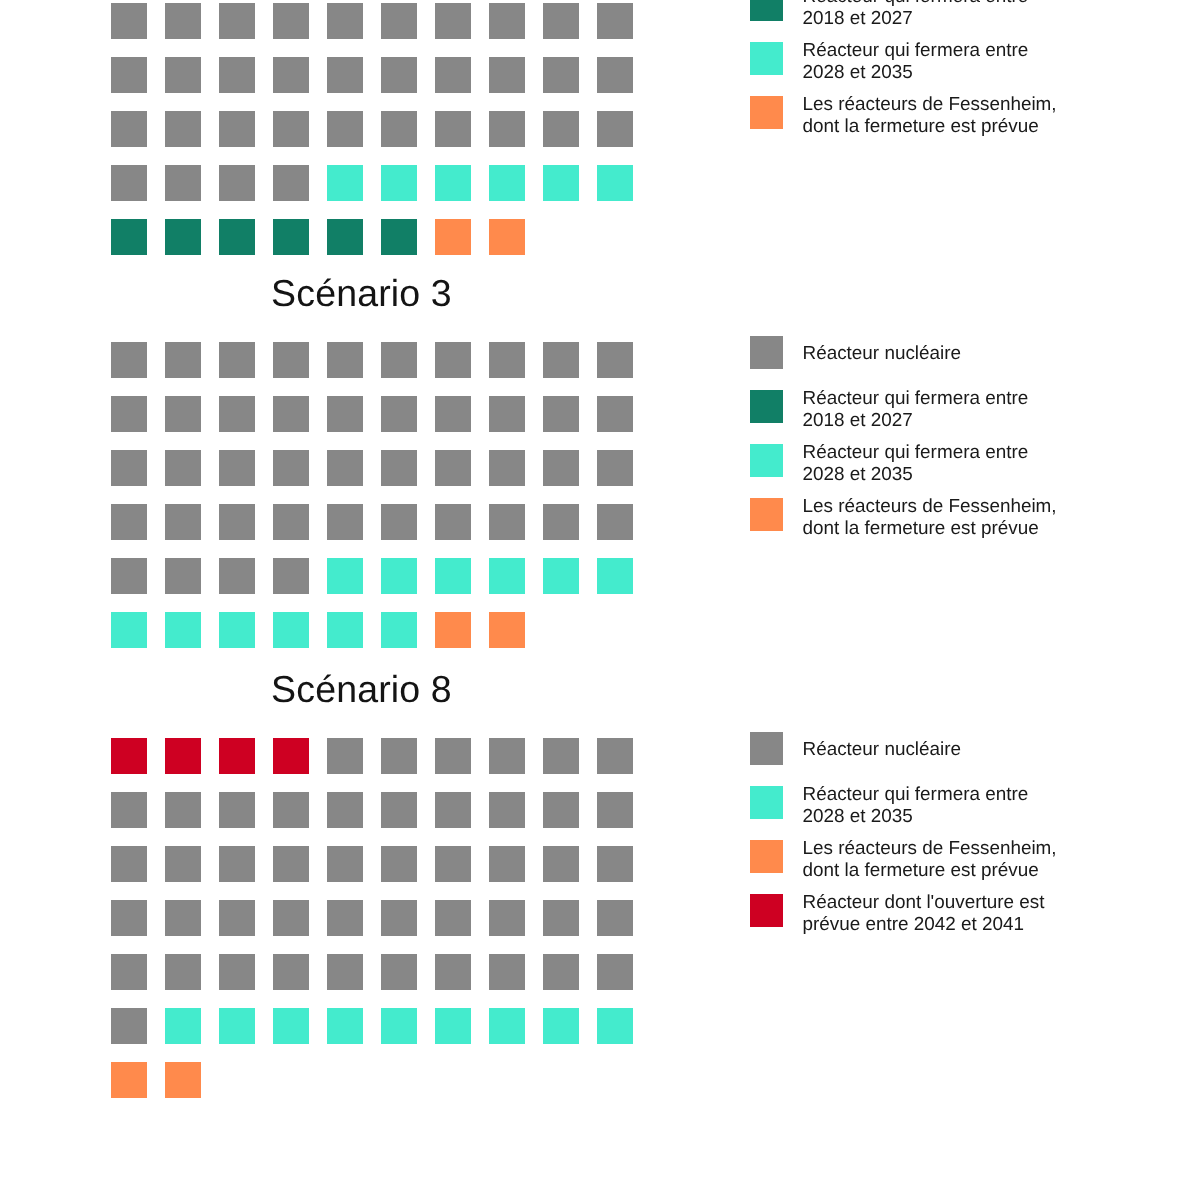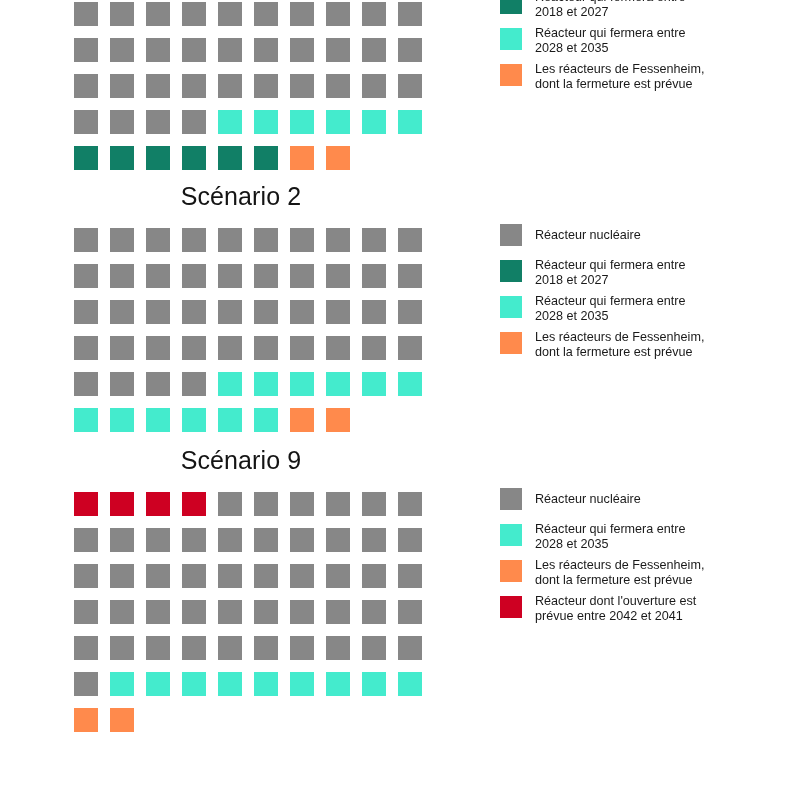--- a/index.html
+++ b/index.html
@@ -109,21 +109,21 @@
         <span class="legend-text">Réacteur qui fermera entre
 2028 et 2035</span>
       </div>
       <div class="legend-item" style="top: 72px;">
         <span class="legend-swatch" style="background: rgb(255, 138, 76);"></span>
         <span class="legend-text">Les réacteurs de Fessenheim,
 dont la fermeture est prévue</span>
       </div>
     </div>
     <div class="scenario" style="top: 182px;">
-      <div class="scenario-title" style="top: 0px;">Scénario 2</div>
+      <div class="scenario-title" style="top: 0px;">Scénario 3</div>
       <div class="grid" style="top: 46px;">
         <div class="grid-row"><span class="cell" style="background: rgb(135, 135, 135);"></span><span class="cell" style="background: rgb(135, 135, 135);"></span><span class="cell" style="background: rgb(135, 135, 135);"></span><span class="cell" style="background: rgb(135, 135, 135);"></span><span class="cell" style="background: rgb(135, 135, 135);"></span><span class="cell" style="background: rgb(135, 135, 135);"></span><span class="cell" style="background: rgb(135, 135, 135);"></span><span class="cell" style="background: rgb(135, 135, 135);"></span><span class="cell" style="background: rgb(135, 135, 135);"></span><span class="cell" style="background: rgb(135, 135, 135);"></span></div>
         <div class="grid-row"><span class="cell" style="background: rgb(135, 135, 135);"></span><span class="cell" style="background: rgb(135, 135, 135);"></span><span class="cell" style="background: rgb(135, 135, 135);"></span><span class="cell" style="background: rgb(135, 135, 135);"></span><span class="cell" style="background: rgb(135, 135, 135);"></span><span class="cell" style="background: rgb(135, 135, 135);"></span><span class="cell" style="background: rgb(135, 135, 135);"></span><span class="cell" style="background: rgb(135, 135, 135);"></span><span class="cell" style="background: rgb(135, 135, 135);"></span><span class="cell" style="background: rgb(135, 135, 135);"></span></div>
         <div class="grid-row"><span class="cell" style="background: rgb(135, 135, 135);"></span><span class="cell" style="background: rgb(135, 135, 135);"></span><span class="cell" style="background: rgb(135, 135, 135);"></span><span class="cell" style="background: rgb(135, 135, 135);"></span><span class="cell" style="background: rgb(135, 135, 135);"></span><span class="cell" style="background: rgb(135, 135, 135);"></span><span class="cell" style="background: rgb(135, 135, 135);"></span><span class="cell" style="background: rgb(135, 135, 135);"></span><span class="cell" style="background: rgb(135, 135, 135);"></span><span class="cell" style="background: rgb(135, 135, 135);"></span></div>
         <div class="grid-row"><span class="cell" style="background: rgb(135, 135, 135);"></span><span class="cell" style="background: rgb(135, 135, 135);"></span><span class="cell" style="background: rgb(135, 135, 135);"></span><span class="cell" style="background: rgb(135, 135, 135);"></span><span class="cell" style="background: rgb(135, 135, 135);"></span><span class="cell" style="background: rgb(135, 135, 135);"></span><span class="cell" style="background: rgb(135, 135, 135);"></span><span class="cell" style="background: rgb(135, 135, 135);"></span><span class="cell" style="background: rgb(135, 135, 135);"></span><span class="cell" style="background: rgb(135, 135, 135);"></span></div>
         <div class="grid-row"><span class="cell" style="background: rgb(135, 135, 135);"></span><span class="cell" style="background: rgb(135, 135, 135);"></span><span class="cell" style="background: rgb(135, 135, 135);"></span><span class="cell" style="background: rgb(135, 135, 135);"></span><span class="cell" style="background: rgb(68, 235, 205);"></span><span class="cell" style="background: rgb(68, 235, 205);"></span><span class="cell" style="background: rgb(68, 235, 205);"></span><span class="cell" style="background: rgb(68, 235, 205);"></span><span class="cell" style="background: rgb(68, 235, 205);"></span><span class="cell" style="background: rgb(68, 235, 205);"></span></div>
         <div class="grid-row"><span class="cell" style="background: rgb(68, 235, 205);"></span><span class="cell" style="background: rgb(68, 235, 205);"></span><span class="cell" style="background: rgb(68, 235, 205);"></span><span class="cell" style="background: rgb(68, 235, 205);"></span><span class="cell" style="background: rgb(68, 235, 205);"></span><span class="cell" style="background: rgb(68, 235, 205);"></span><span class="cell" style="background: rgb(255, 138, 76);"></span><span class="cell" style="background: rgb(255, 138, 76);"></span></div>
       </div>
     </div>
     <div class="legend" style="left: 500px; top: 224px;">
@@ -141,21 +141,21 @@
         <span class="legend-text">Réacteur qui fermera entre
 2028 et 2035</span>
       </div>
       <div class="legend-item" style="top: 108px;">
         <span class="legend-swatch" style="background: rgb(255, 138, 76);"></span>
         <span class="legend-text">Les réacteurs de Fessenheim,
 dont la fermeture est prévue</span>
       </div>
     </div>
     <div class="scenario" style="top: 446px;">
-      <div class="scenario-title" style="top: 0px;">Scénario 9</div>
+      <div class="scenario-title" style="top: 0px;">Scénario 8</div>
       <div class="grid" style="top: 46px;">
         <div class="grid-row"><span class="cell" style="background: rgb(206, 0, 34);"></span><span class="cell" style="background: rgb(206, 0, 34);"></span><span class="cell" style="background: rgb(206, 0, 34);"></span><span class="cell" style="background: rgb(206, 0, 34);"></span><span class="cell" style="background: rgb(135, 135, 135);"></span><span class="cell" style="background: rgb(135, 135, 135);"></span><span class="cell" style="background: rgb(135, 135, 135);"></span><span class="cell" style="background: rgb(135, 135, 135);"></span><span class="cell" style="background: rgb(135, 135, 135);"></span><span class="cell" style="background: rgb(135, 135, 135);"></span></div>
         <div class="grid-row"><span class="cell" style="background: rgb(135, 135, 135);"></span><span class="cell" style="background: rgb(135, 135, 135);"></span><span class="cell" style="background: rgb(135, 135, 135);"></span><span class="cell" style="background: rgb(135, 135, 135);"></span><span class="cell" style="background: rgb(135, 135, 135);"></span><span class="cell" style="background: rgb(135, 135, 135);"></span><span class="cell" style="background: rgb(135, 135, 135);"></span><span class="cell" style="background: rgb(135, 135, 135);"></span><span class="cell" style="background: rgb(135, 135, 135);"></span><span class="cell" style="background: rgb(135, 135, 135);"></span></div>
         <div class="grid-row"><span class="cell" style="background: rgb(135, 135, 135);"></span><span class="cell" style="background: rgb(135, 135, 135);"></span><span class="cell" style="background: rgb(135, 135, 135);"></span><span class="cell" style="background: rgb(135, 135, 135);"></span><span class="cell" style="background: rgb(135, 135, 135);"></span><span class="cell" style="background: rgb(135, 135, 135);"></span><span class="cell" style="background: rgb(135, 135, 135);"></span><span class="cell" style="background: rgb(135, 135, 135);"></span><span class="cell" style="background: rgb(135, 135, 135);"></span><span class="cell" style="background: rgb(135, 135, 135);"></span></div>
         <div class="grid-row"><span class="cell" style="background: rgb(135, 135, 135);"></span><span class="cell" style="background: rgb(135, 135, 135);"></span><span class="cell" style="background: rgb(135, 135, 135);"></span><span class="cell" style="background: rgb(135, 135, 135);"></span><span class="cell" style="background: rgb(135, 135, 135);"></span><span class="cell" style="background: rgb(135, 135, 135);"></span><span class="cell" style="background: rgb(135, 135, 135);"></span><span class="cell" style="background: rgb(135, 135, 135);"></span><span class="cell" style="background: rgb(135, 135, 135);"></span><span class="cell" style="background: rgb(135, 135, 135);"></span></div>
         <div class="grid-row"><span class="cell" style="background: rgb(135, 135, 135);"></span><span class="cell" style="background: rgb(135, 135, 135);"></span><span class="cell" style="background: rgb(135, 135, 135);"></span><span class="cell" style="background: rgb(135, 135, 135);"></span><span class="cell" style="background: rgb(135, 135, 135);"></span><span class="cell" style="background: rgb(135, 135, 135);"></span><span class="cell" style="background: rgb(135, 135, 135);"></span><span class="cell" style="background: rgb(135, 135, 135);"></span><span class="cell" style="background: rgb(135, 135, 135);"></span><span class="cell" style="background: rgb(135, 135, 135);"></span></div>
         <div class="grid-row"><span class="cell" style="background: rgb(135, 135, 135);"></span><span class="cell" style="background: rgb(68, 235, 205);"></span><span class="cell" style="background: rgb(68, 235, 205);"></span><span class="cell" style="background: rgb(68, 235, 205);"></span><span class="cell" style="background: rgb(68, 235, 205);"></span><span class="cell" style="background: rgb(68, 235, 205);"></span><span class="cell" style="background: rgb(68, 235, 205);"></span><span class="cell" style="background: rgb(68, 235, 205);"></span><span class="cell" style="background: rgb(68, 235, 205);"></span><span class="cell" style="background: rgb(68, 235, 205);"></span></div>
         <div class="grid-row"><span class="cell" style="background: rgb(255, 138, 76);"></span><span class="cell" style="background: rgb(255, 138, 76);"></span></div>
       </div>
     </div>

